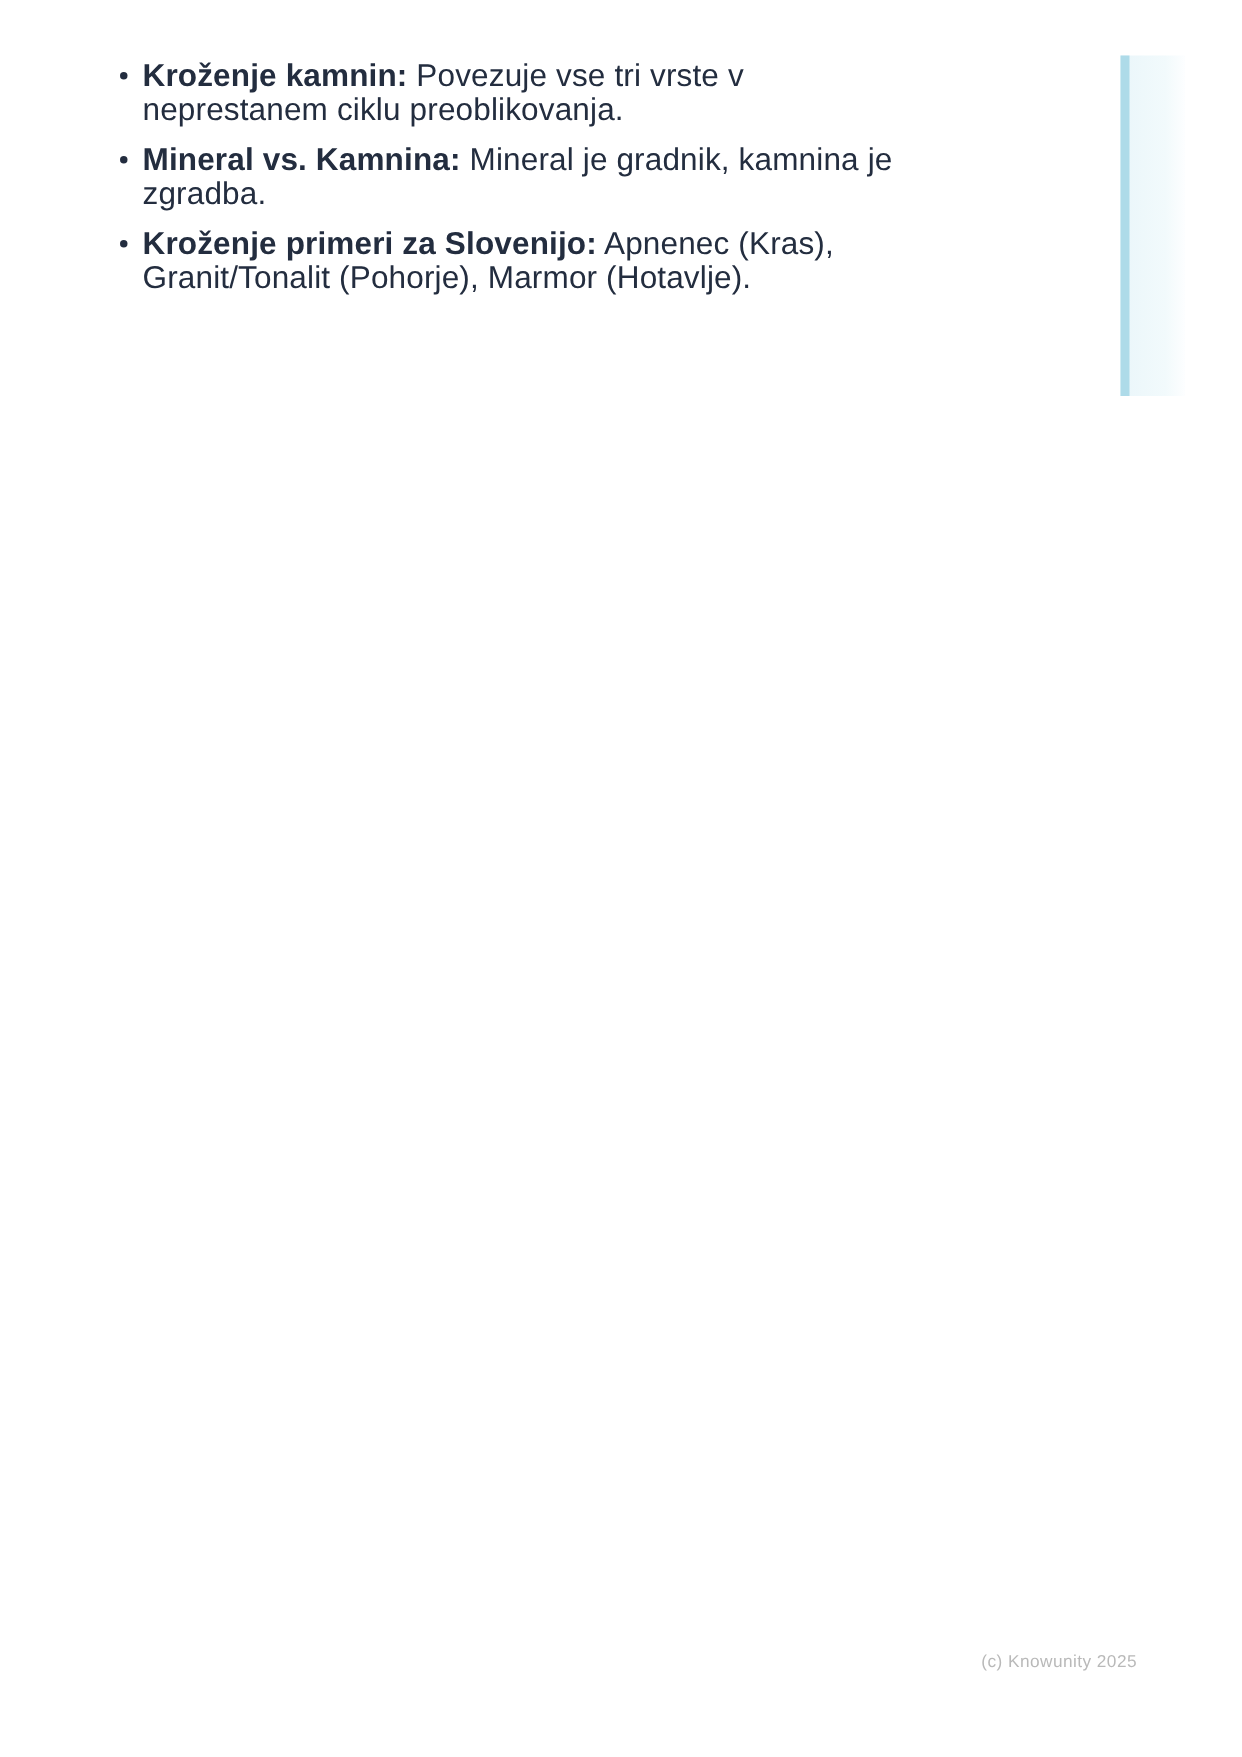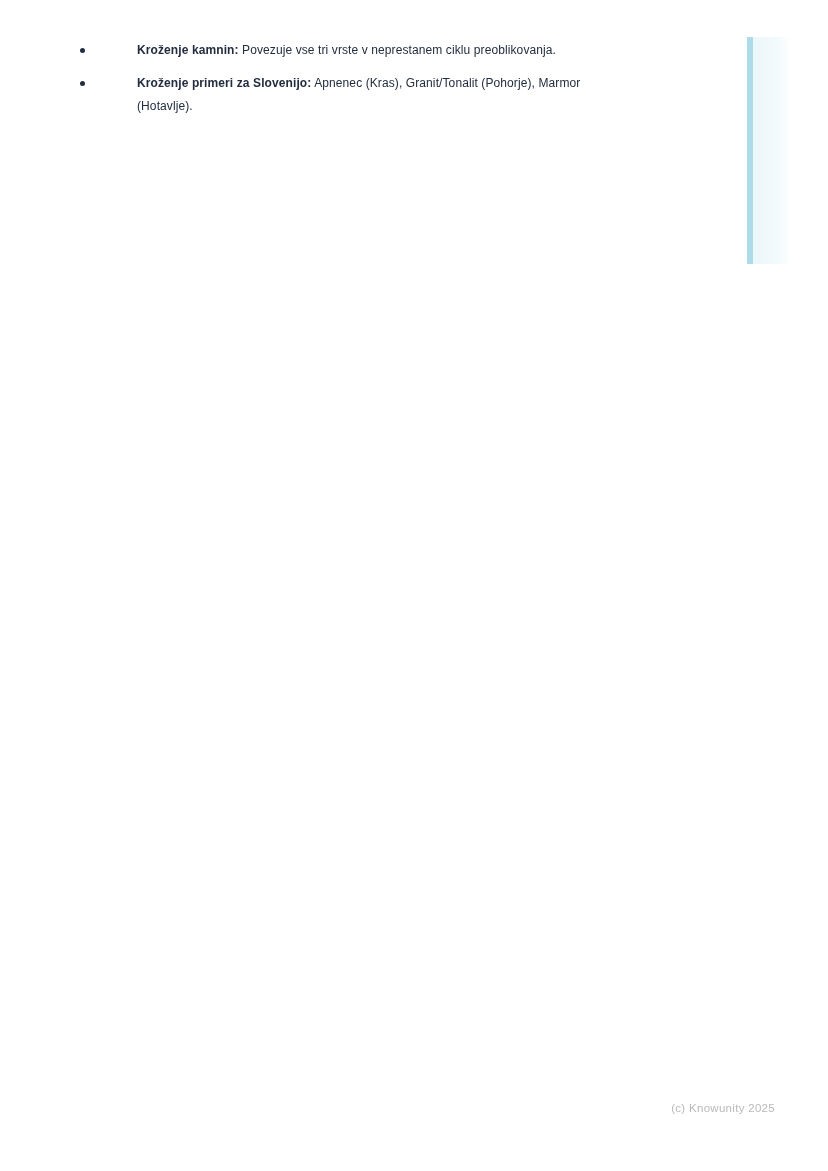--- a/index.html
+++ b/index.html
@@ -26,25 +26,24 @@
     left: 78px;
     top: 39px;
     width: 545px;
     margin: 0;
     padding: 0;
     list-style: none;
   }
   .bullet-list li {
     display: flex;
     margin: 0 0 10px 0;
-    font-size: 12px;
+    font-size: 21px;
     line-height: 23px;
     color: var(--text-color);
     letter-spacing: 0.1px;
-    gap: 42px;
   }
   .bullet-dot {
     flex: 0 0 17px;
     padding-top: 9px;
   }
   .bullet-dot::before {
     content: "";
     display: block;
     width: 5px;
     height: 5px;
@@ -70,38 +69,42 @@
     position: absolute;
     left: 0;
     top: 0;
     width: 6px;
     height: 100%;
     background: var(--strip-color);
   }
   .footer-credit {
     position: absolute;
     top: 1101px;
-    right: 53px;
+    right: 70px;
     font-size: 11.5px;
     line-height: 14px;
     color: var(--footer-color);
     letter-spacing: 0.3px;
   }
 </style>
 </head>
 <body>
 
 <div class="page">
 
   <ul class="bullet-list">
     <li>
       <span class="bullet-dot"></span>
       <span class="bullet-content"><strong>Kroženje kamnin:</strong> <span>Povezuje vse tri vrste v neprestanem ciklu preoblikovanja.</span></span>
     </li>
 
+    <li>
+      <span class="bullet-dot"></span>
+      <span class="bullet-content"><strong>Mineral vs. Kamnina:</strong> <span>Mineral je gradnik, kamnina je zgradba.</span></span>
+    </li>
 
 
     <li>
       <span class="bullet-dot"></span>
       <span class="bullet-content"><strong>Kroženje primeri za Slovenijo:</strong> <span>Apnenec (Kras), Granit/Tonalit (Pohorje), Marmor (Hotavlje).</span></span>
     </li>
   </ul>
 
   <div class="margin-highlight">
     <div class="strip"></div>

